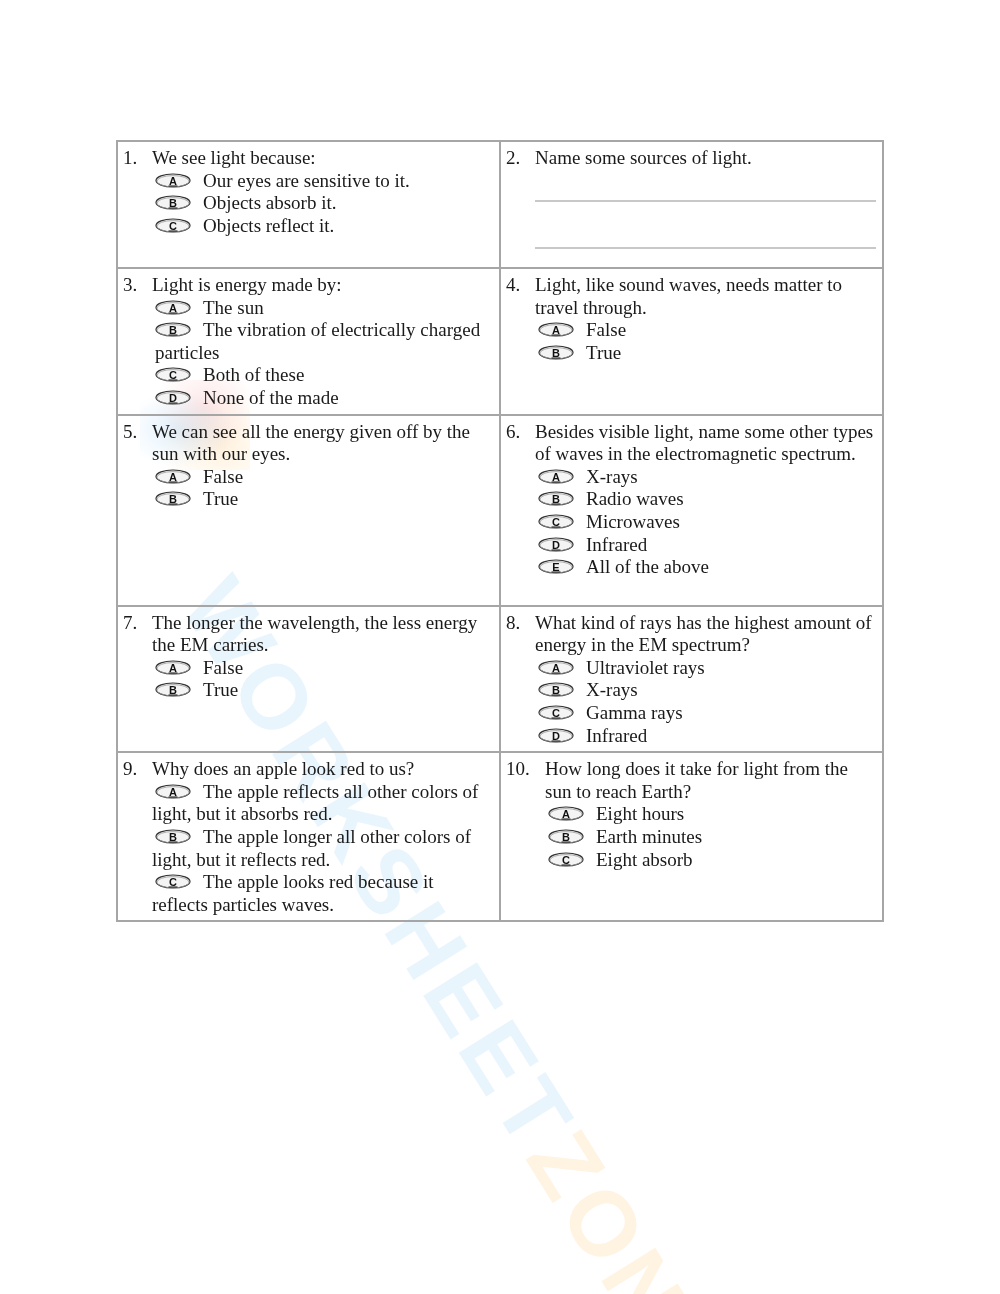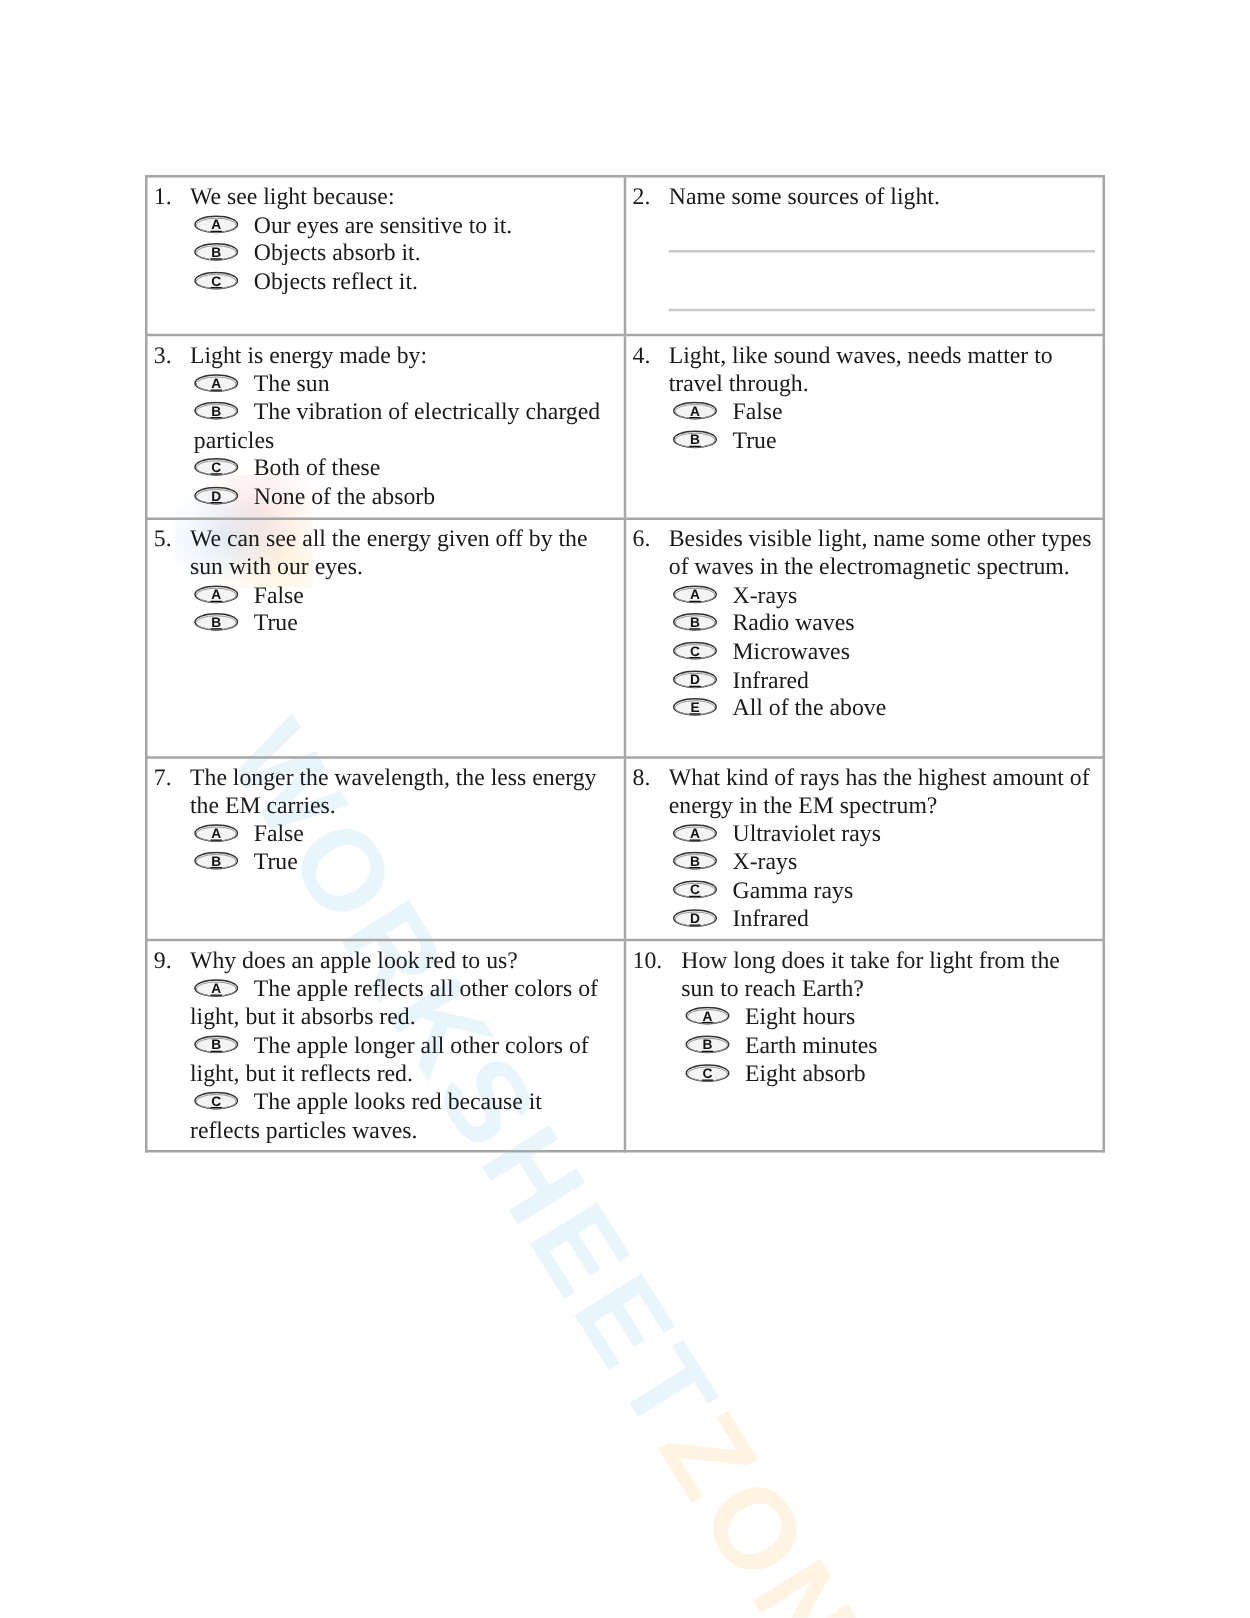--- a/index.html
+++ b/index.html
@@ -108,21 +108,21 @@
                   <ellipse cx="18" cy="7.5" rx="17" ry="6.5" fill="#f4f4f4" stroke="#333" stroke-width="1.2"></ellipse>
                   <ellipse cx="18" cy="8.2" rx="16" ry="5.6" fill="none" stroke="#999" stroke-width="0.8"></ellipse>
                   <text x="18" y="11.5" text-anchor="middle" font-family="Liberation Sans, DejaVu Sans, sans-serif" font-weight="bold" font-size="11" fill="#111">C</text>
                   <line x1="13.5" y1="13" x2="22.5" y2="13" stroke="#111" stroke-width="1"></line>
                 </svg></span><span>Both of these</span></span>
         <span class="opt" style="padding-left:3px"><span class="bubble"><svg width="36" height="15" viewBox="0 0 36 15">
                   <ellipse cx="18" cy="7.5" rx="17" ry="6.5" fill="#f4f4f4" stroke="#333" stroke-width="1.2"></ellipse>
                   <ellipse cx="18" cy="8.2" rx="16" ry="5.6" fill="none" stroke="#999" stroke-width="0.8"></ellipse>
                   <text x="18" y="11.5" text-anchor="middle" font-family="Liberation Sans, DejaVu Sans, sans-serif" font-weight="bold" font-size="11" fill="#111">D</text>
                   <line x1="13.5" y1="13" x2="22.5" y2="13" stroke="#111" stroke-width="1"></line>
-                </svg></span><span>None of the absorb</span></span>
+                </svg></span><span>None of the made</span></span>
       </div>
     </td>
     <td>
       <div class="q">
         <span class="qnum">4.</span>
         <div class="qbody">
           <div>Light, like sound waves, needs matter to travel through.</div>
           <div class="opts">
             <span class="opt"><span class="bubble"><svg width="36" height="15" viewBox="0 0 36 15">
                       <ellipse cx="18" cy="7.5" rx="17" ry="6.5" fill="#f4f4f4" stroke="#333" stroke-width="1.2"></ellipse>

